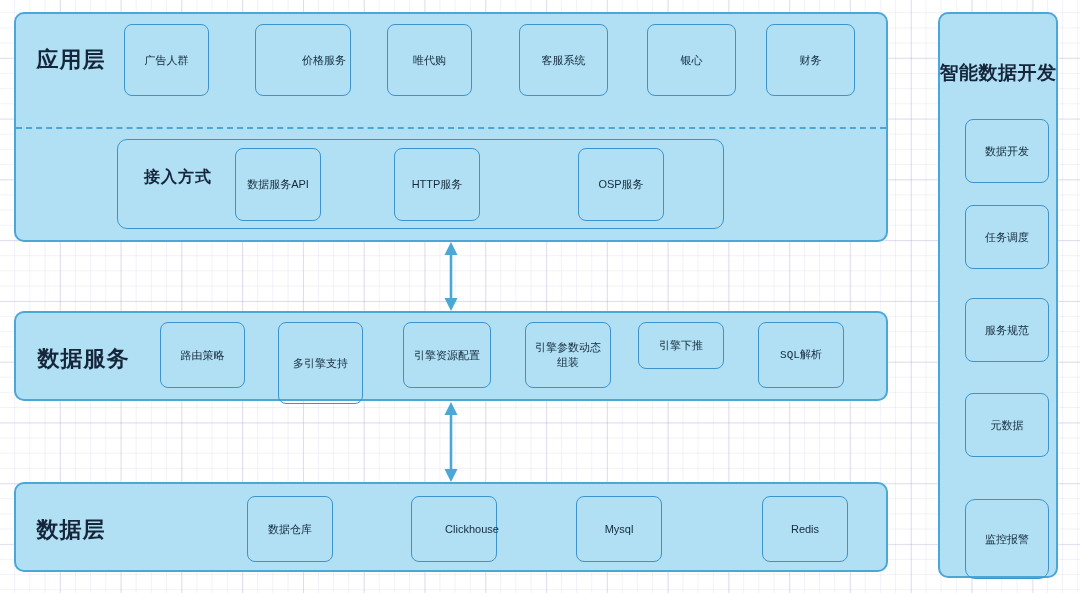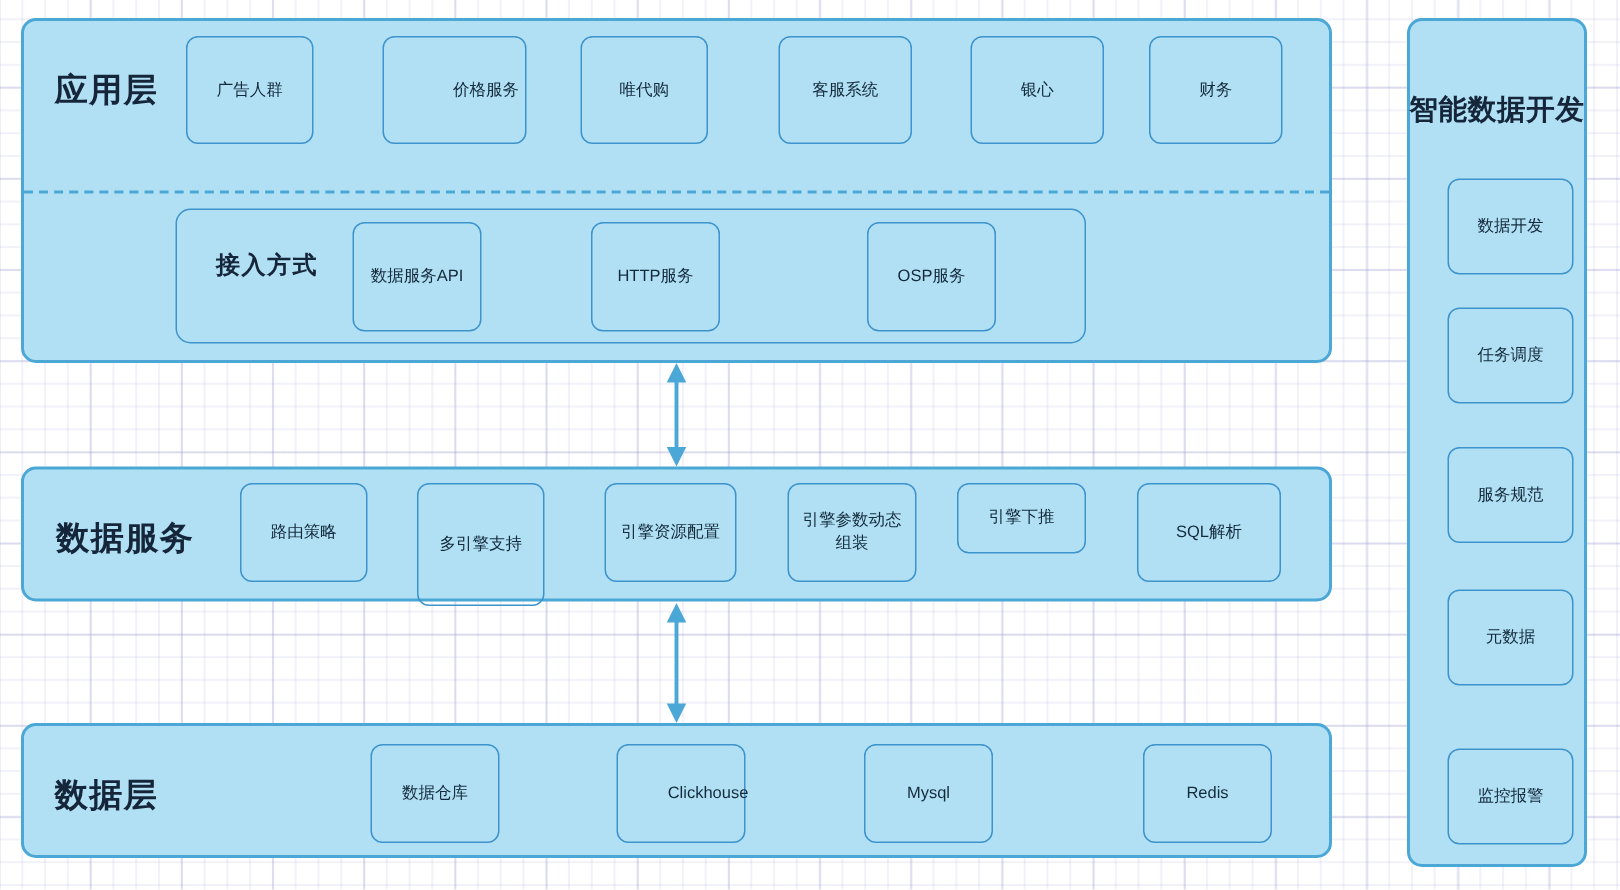--- a/index.html
+++ b/index.html
@@ -169,21 +169,21 @@
   </div>
   <div class="node" style="left:403px; top:322px; width:88px; height:66px;">
     <span>引擎资源配置</span>
   </div>
   <div class="node" style="left:525px; top:322px; width:86px; height:66px;">
     <span>引擎参数动态组装</span>
   </div>
   <div class="node" style="left:638px; top:322px; width:86px; height:47px;">
     <span>引擎下推</span>
   </div>
-  <div class="node" style="left:758px; top:322px; width:96px; height:66px;">
+  <div class="node" style="left:758px; top:322px; width:86px; height:66px;font-family:Liberation Mono, monospace;">
     <span>SQL解析</span>
   </div>
 
   <svg class="arrow" style="left:440px; top:401px; width:22px; height:82px;" viewBox="0 0 22 82" xmlns="http://www.w3.org/2000/svg">
     <line x1="11" y1="12" x2="11" y2="70" stroke="#4ba7d6" stroke-width="2.6"></line>
     <polygon points="11,1 4.5,14 17.5,14" fill="#4ba7d6"></polygon>
     <polygon points="11,81 4.5,68 17.5,68" fill="#4ba7d6"></polygon>
   </svg>
 
   <div class="layer" style="left:14px; top:482px; width:874px; height:90px;">
@@ -212,17 +212,17 @@
   </div>
   <div class="node" style="left:965px; top:205px; width:84px; height:64px;">
     <span>任务调度</span>
   </div>
   <div class="node" style="left:965px; top:298px; width:84px; height:64px;">
     <span>服务规范</span>
   </div>
   <div class="node" style="left:965px; top:393px; width:84px; height:64px;">
     <span>元数据</span>
   </div>
-  <div class="node" style="left:965px; top:499px; width:84px; height:64px;">
+  <div class="node" style="left:965px; top:499px; width:84px; height:80px;border-radius:10px;">
     <span>监控报警</span>
   </div>
 
 </div>
 
 </body></html>

